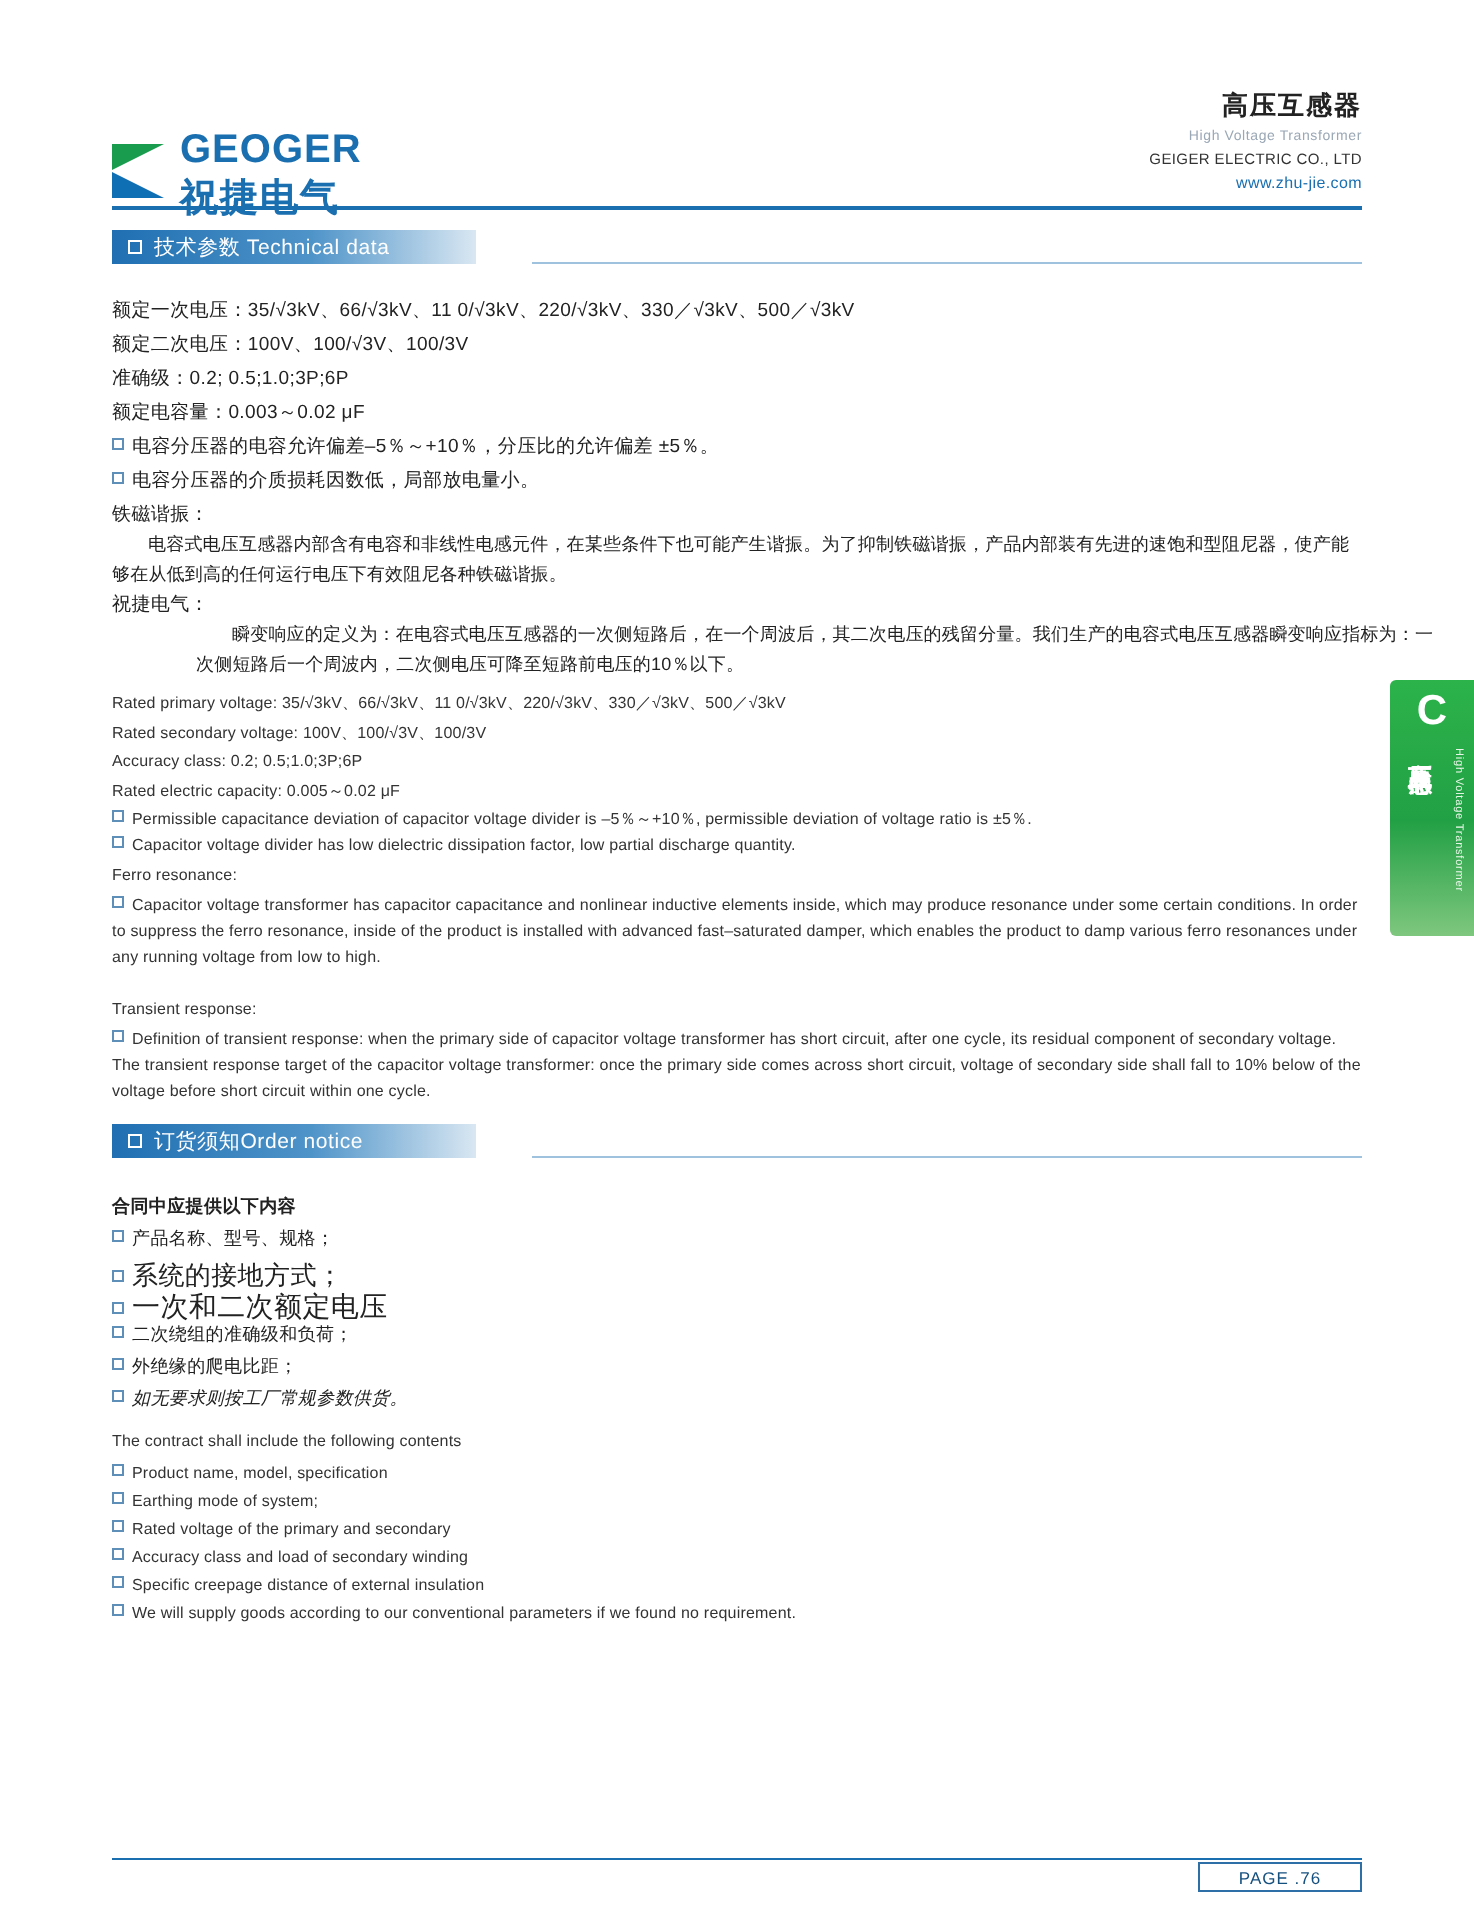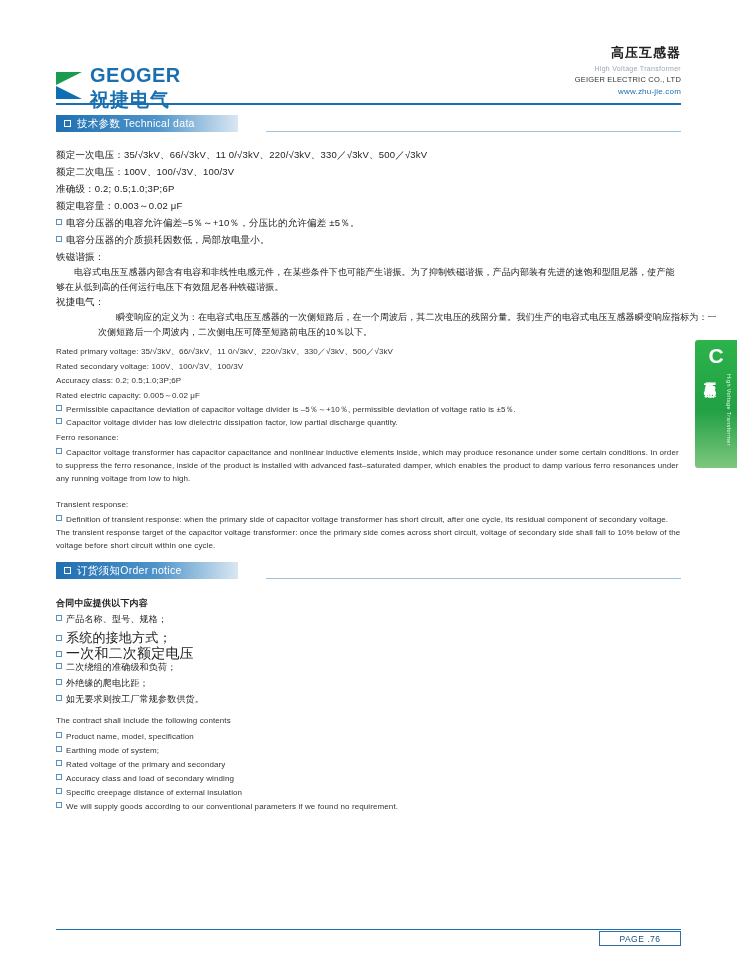--- a/index.html
+++ b/index.html
@@ -312,21 +312,21 @@
   </div>
   <div class="cn-line" style="left:56px; top:645px; font-size:14px;">
     <span class="cb"></span><span>一次和二次额定电压</span>
   </div>
   <div class="cn-line" style="left:56px; top:661px; font-size:9px;">
     <span class="cb"></span><span>二次绕组的准确级和负荷；</span>
   </div>
   <div class="cn-line" style="left:56px; top:677px; font-size:9px;">
     <span class="cb"></span><span>外绝缘的爬电比距；</span>
   </div>
-  <div class="cn-line" style="left:56px; top:693px; font-size:9px;">
+  <div class="cn-line" style="left:56px; top:693px; font-size:9px;font-style:italic;">
     <span class="cb"></span><span>如无要求则按工厂常规参数供货。</span>
   </div>
 
   <div class="en-line" style="left:56px; top:716px;">The contract shall include the following contents</div>
 
   <div class="en-line" style="left:56px; top:732px;">
     <span class="cb"></span><span>Product name, model, specification</span>
   </div>
   <div class="en-line" style="left:56px; top:746px;">
     <span class="cb"></span><span>Earthing mode of system;</span>

